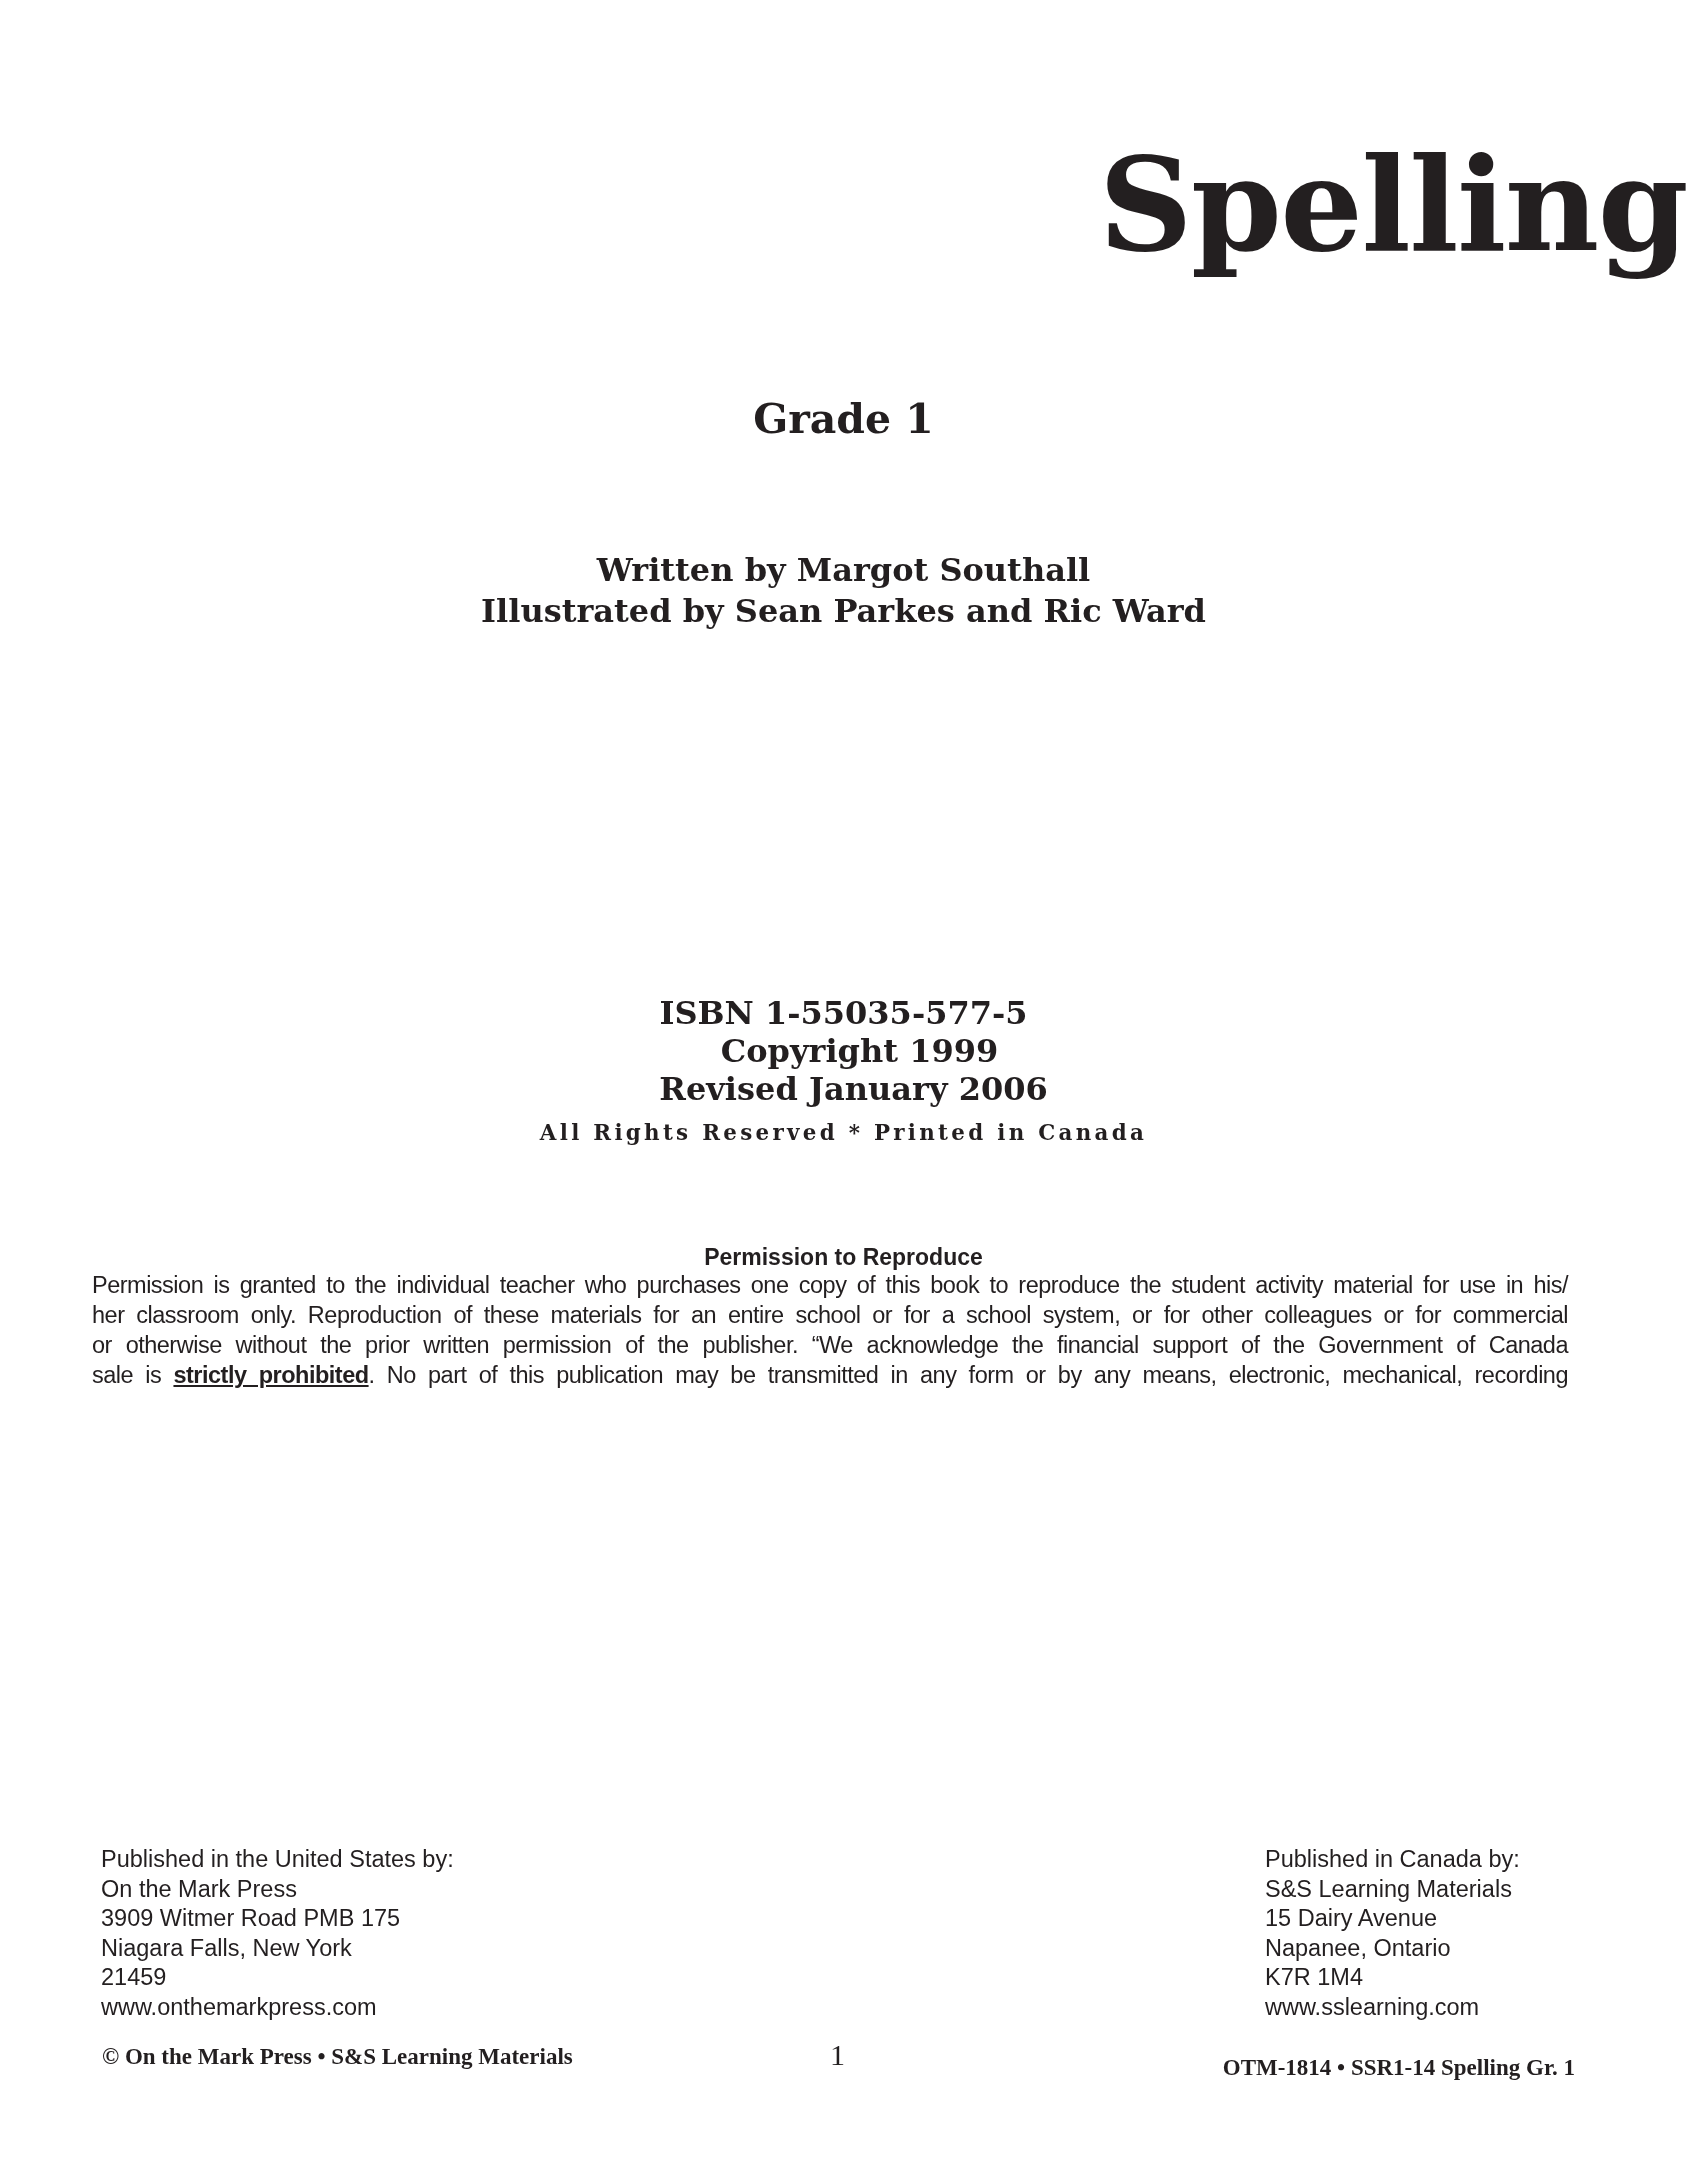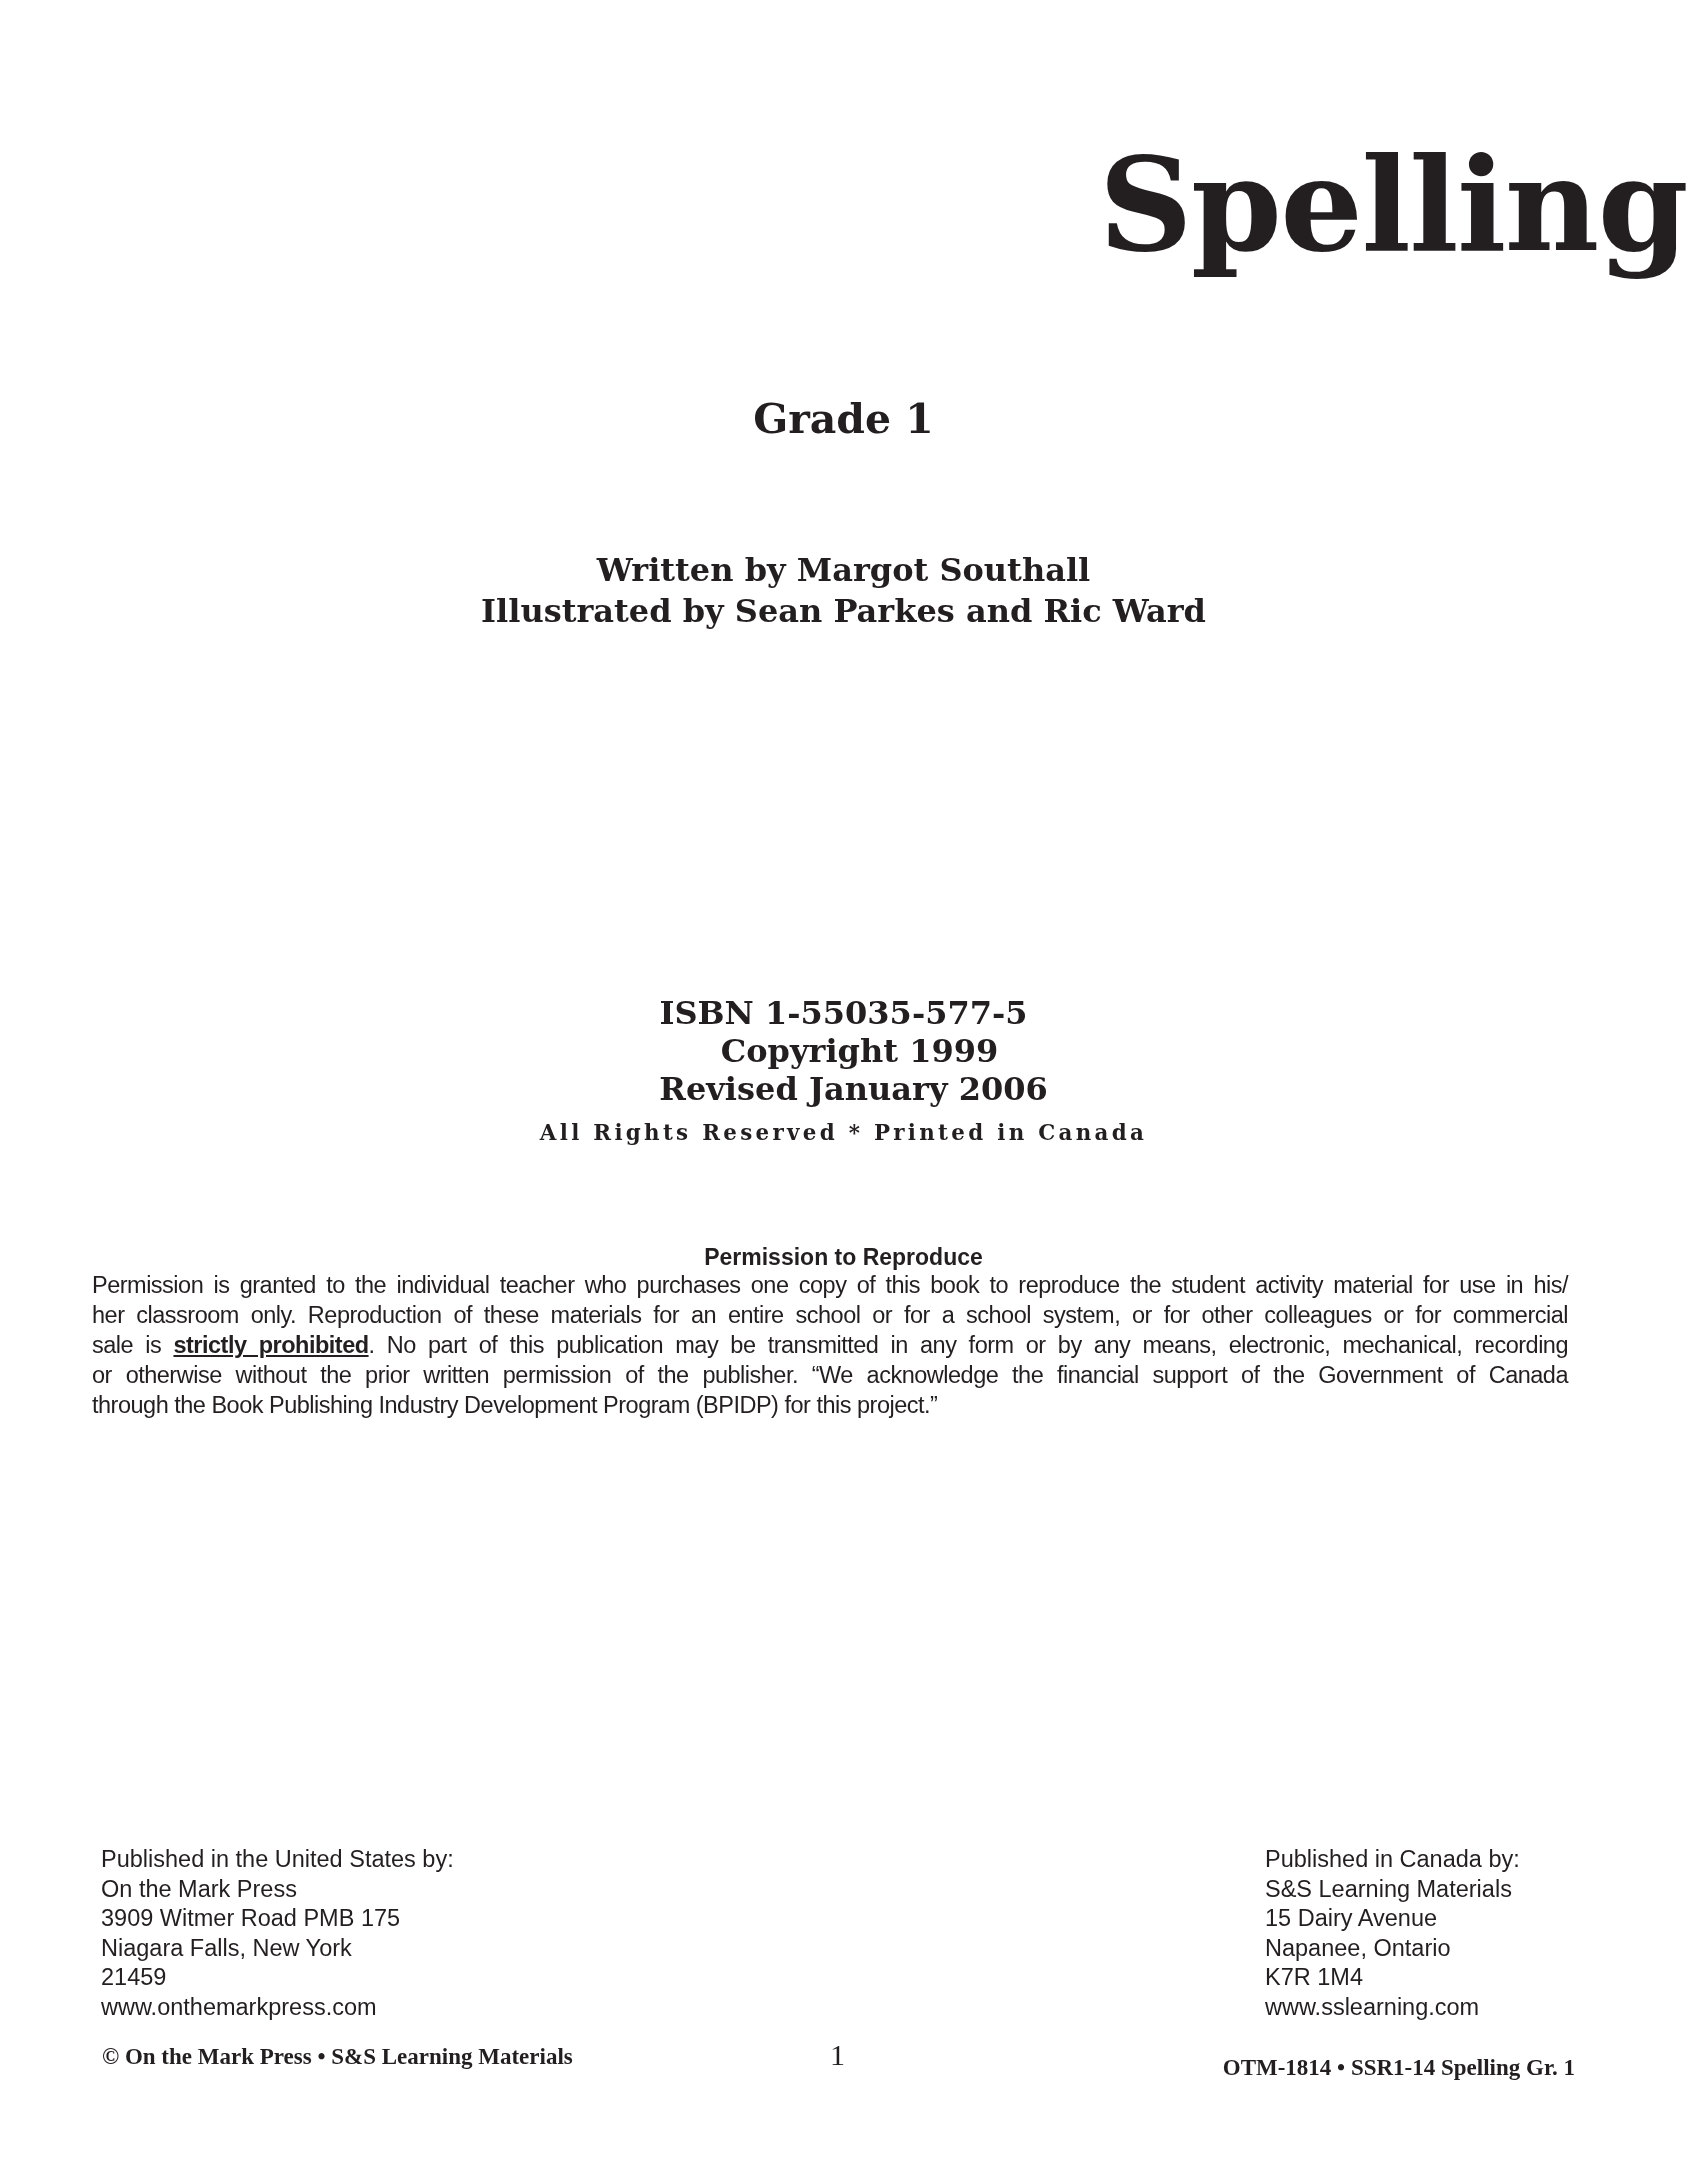--- a/index.html
+++ b/index.html
@@ -44,23 +44,22 @@
 
 <div class="abs center serif" id="isbn">ISBN 1-55035-577-5</div>
 <div class="abs center serif" id="copyright">Copyright 1999</div>
 <div class="abs center serif" id="revised">Revised January 2006</div>
 <div class="abs center serif" id="rights">All Rights Reserved * Printed in Canada</div>
 
 <div class="abs center sans" id="perm-heading">Permission to Reproduce</div>
 <div class="sans" id="perm-body">
   <span class="ln">Permission is granted to the individual teacher who purchases one copy of this book to reproduce the student activity material for use in his/</span>
   <span class="ln">her classroom only.  Reproduction of these materials for an entire school or for a school system, or for other colleagues or for commercial</span>
+  <span class="ln">or otherwise without the prior written permission of the publisher.  “We acknowledge the financial support of the Government of Canada</span>
   <span class="ln"><span>sale is </span><u>strictly prohibited</u><span>.  No part of this publication may be transmitted in any form or by any means, electronic, mechanical, recording</span></span>
-  <span class="ln">or otherwise without the prior written permission of the publisher.  “We acknowledge the financial support of the Government of Canada</span>
-  <span class="ln last">through the Book Publishing Industry Development Program (BPIDP) for this project.”</span>
 </div>
 
 <div class="pub sans" id="pub-us">
   <div>Published in the United States by:</div>
   <div>On the Mark Press</div>
   <div>3909 Witmer Road  PMB 175</div>
   <div>Niagara Falls, New York</div>
   <div>21459</div>
   <div>www.onthemarkpress.com</div>
 </div>

